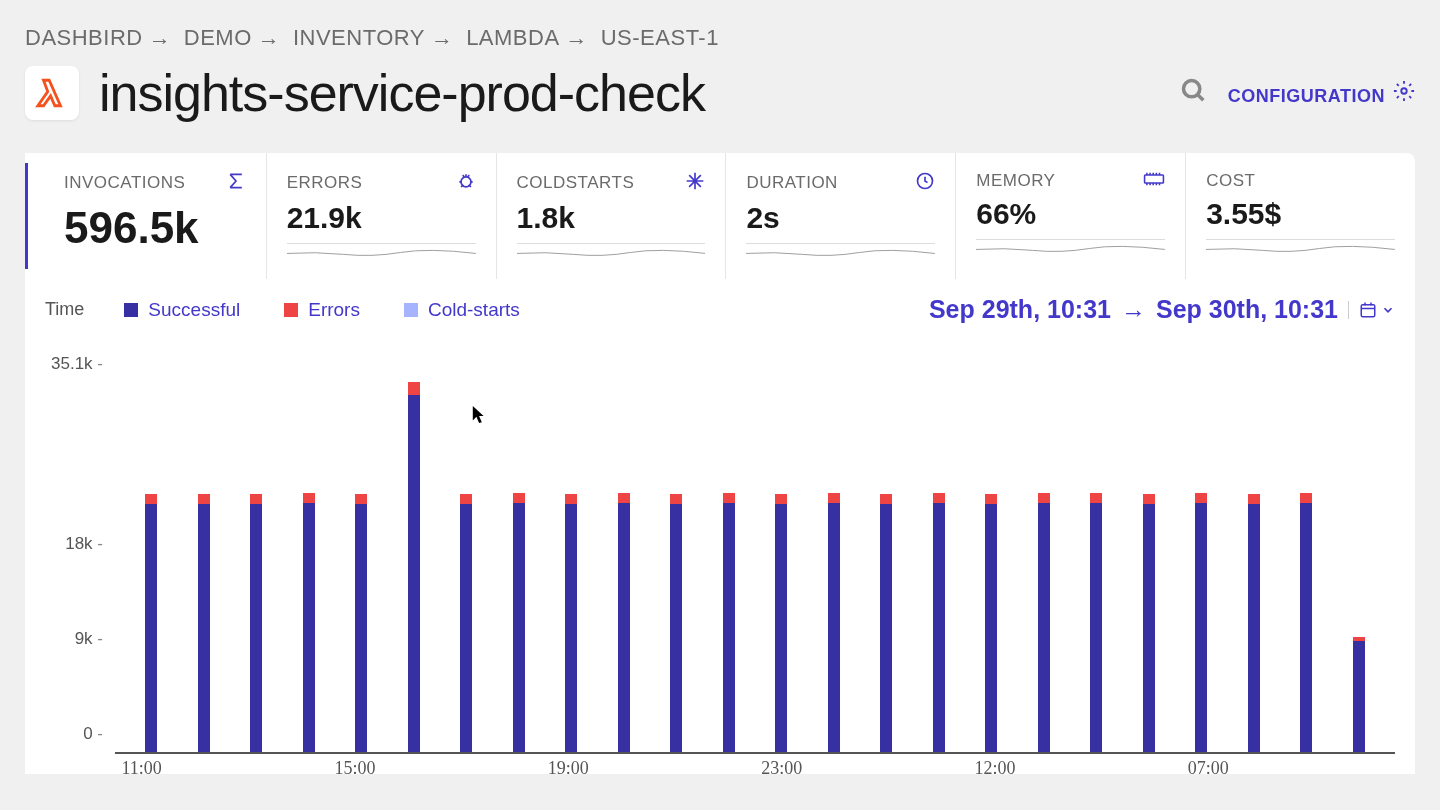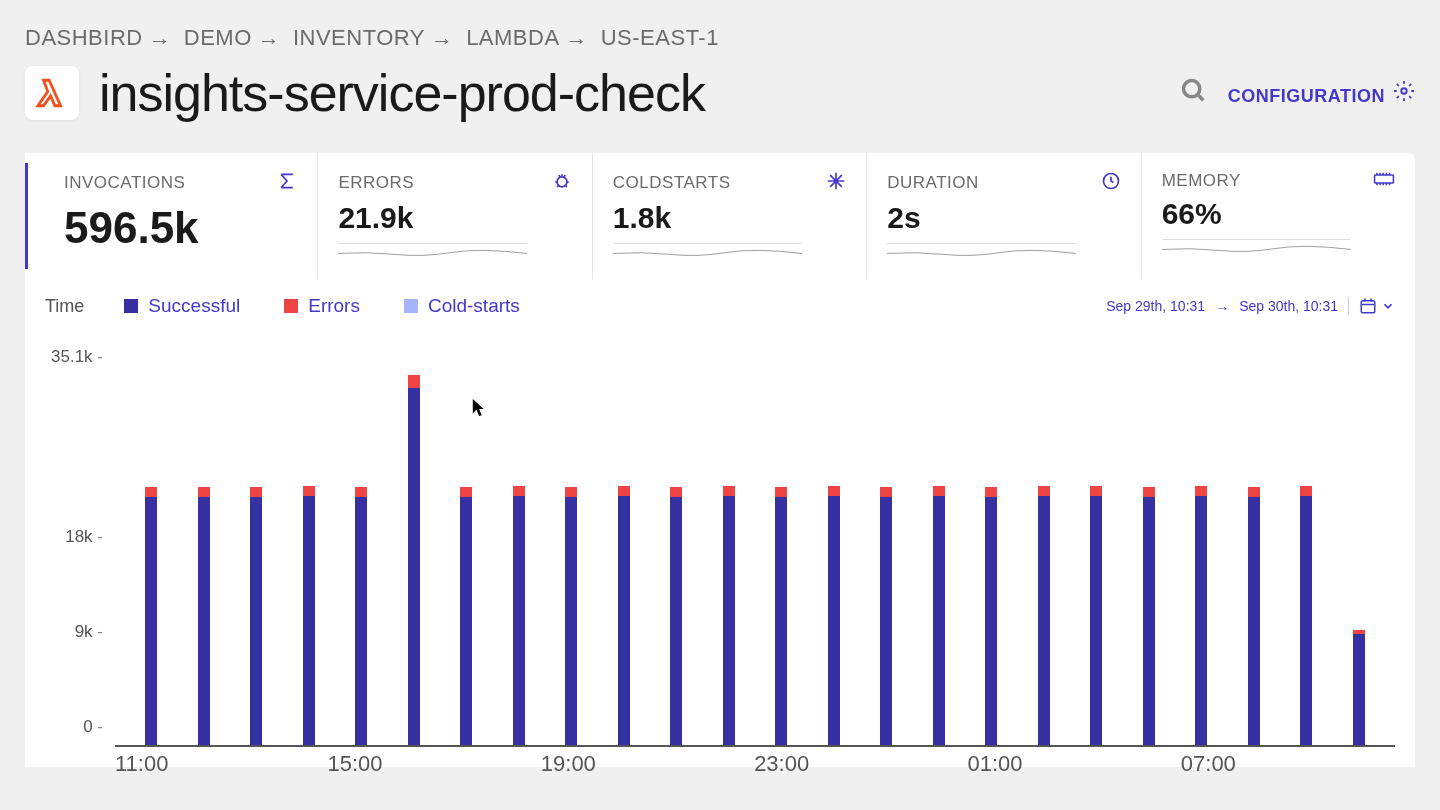--- a/index.html
+++ b/index.html
@@ -26,33 +26,33 @@
 .metric-value { font-size: 30px; font-weight: 600; color: #1a1a1a; }
 .metric-card.active .metric-value { font-size: 44px; font-weight: 600; margin-top: 8px; }
 .sparkline { margin-top: 8px; border-top: 1px solid #ddd; height: 18px; }
 
 .chart-section { background: #fff; padding: 16px 20px 20px 20px; }
 .chart-header { display: flex; justify-content: space-between; margin-bottom: 20px; }
 .legend-group { display: flex; align-items: center; gap: 40px; }
 .time-label { font-size: 18px; color: #555; }
 .legend-item { display: flex; align-items: center; gap: 10px; font-size: 19px; color: #4338ca; font-weight: 500; }
 .legend-swatch { width: 14px; height: 14px; }
-.date-range { display: flex; align-items: center; gap: 10px; color: #4338ca; font-size: 14px; font-weight: 400; }
+.date-range { display: flex; align-items: center; gap: 10px; color: #4338ca; font-size: 25px; font-weight: 700; }
 .date-sep { color: #4338ca; }
 .date-picker-icon { color: #4338ca; padding-left: 10px; border-left: 1px solid #ccc; cursor: pointer; display: flex; align-items: center; gap: 4px; }
 
 .chart-area { position: relative; height: 410px; display: flex; }
 .y-axis { width: 70px; position: relative; }
 .y-tick { position: absolute; right: 12px; font-size: 17px; color: #555; transform: translateY(-50%); }
 .plot { flex: 1; position: relative; border-bottom: 2px solid #555; }
 .bars { position: absolute; left: 0; right: 0; top: 0; bottom: 0; display: flex; align-items: flex-end; justify-content: space-around; padding: 0 10px; }
 .bar-group { width: 12px; display: flex; flex-direction: column; justify-content: flex-end; position: relative; }
 .bar-seg { width: 100%; }
 .x-axis { position: absolute; left: 70px; right: 0; bottom: -28px; display: flex; height: 24px; }
-.x-tick { font-size: 22px; color: #555; position: absolute; transform: translateX(-50%); }
+.x-tick { font-size: 18px; color: #555; position: absolute; transform: translateX(-50%); font-family: Liberation Serif, serif; }
 .cursor-arrow { position: absolute; z-index: 10; }
 </style>
 </head>
 <body>
 
 <div class="container">
   <div class="breadcrumb">
     <span>DASHBIRD</span><span class="sep">→</span>
     <span>DEMO</span><span class="sep">→</span>
     <span>INVENTORY</span><span class="sep">→</span>
@@ -139,20 +139,30 @@
   </div>
       <div class="metric-card">
     <div class="metric-header">
       <span class="metric-label">MEMORY</span>
       <span class="metric-icon"><svg width="22" height="16" viewBox="0 0 28 18" fill="none" stroke="currentColor" stroke-width="2">
               <rect x="2" y="4" width="24" height="10" rx="1"></rect>
               <path d="M5 4v-3M9 4v-3M13 4v-3M17 4v-3M21 4v-3M5 14v3M9 14v3M13 14v3M17 14v3M21 14v3"></path>
             </svg></span>
     </div>
     <div class="metric-value">66%</div>
+    <svg class="sparkline" viewBox="0 0 200 18" preserveAspectRatio="none">
+          <path d="M0 10 Q30 8 60 11 T120 9 T200 10" fill="none" stroke="#999" stroke-width="1"></path>
+        </svg>
+  </div>
+      <div class="metric-card">
+    <div class="metric-header">
+      <span class="metric-label">COST</span>
+      <span class="metric-icon"></span>
+    </div>
+    <div class="metric-value">3.55$</div>
     <svg class="sparkline" viewBox="0 0 200 18" preserveAspectRatio="none">
           <path d="M0 10 Q30 8 60 11 T120 9 T200 10" fill="none" stroke="#999" stroke-width="1"></path>
         </svg>
   </div>
     </div>
 
   <div class="chart-section">
     <div class="chart-header">
       <div class="legend-group">
         <span class="time-label">Time</span>
@@ -294,21 +304,21 @@
     <div class="bar-seg" style="height:4.222222222222222px;background:#ef4444"></div>
     <div class="bar-seg" style="height:110.83333333333334px;background:#3730a3"></div>
   </div>
           </div>
       </div>
       <div class="x-axis" id="x-axis">
           <div class="x-tick" style="left: 2.08333%;">11:00</div>
           <div class="x-tick" style="left: 18.75%;">15:00</div>
           <div class="x-tick" style="left: 35.4167%;">19:00</div>
           <div class="x-tick" style="left: 52.0833%;">23:00</div>
-          <div class="x-tick" style="left: 68.75%;">01:00</div>
+          <div class="x-tick" style="left: 68.75%;">12:00</div>
           <div class="x-tick" style="left: 85.4167%;">07:00</div>
         </div>
       <div class="cursor-arrow" style="left:427px; top:62px;">
         <svg width="16" height="18" viewBox="0 0 16 20">
             <path d="M0 0 L0 16 L4 12 L7 19 L10 18 L7 11 L12 11 Z" fill="#000"></path>
           </svg>
       </div>
     </div>
   </div>
 </div>

